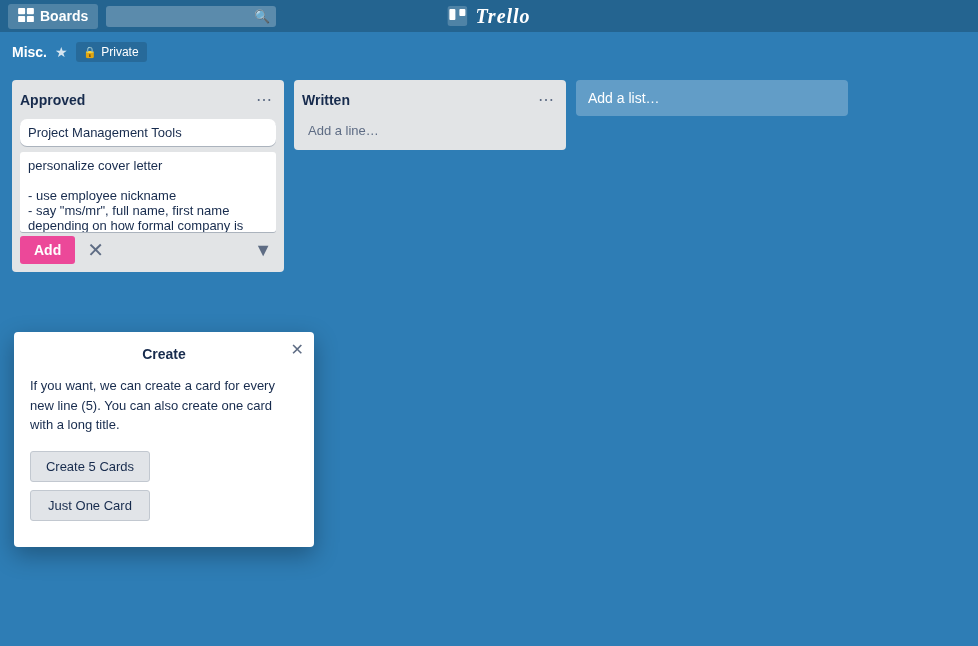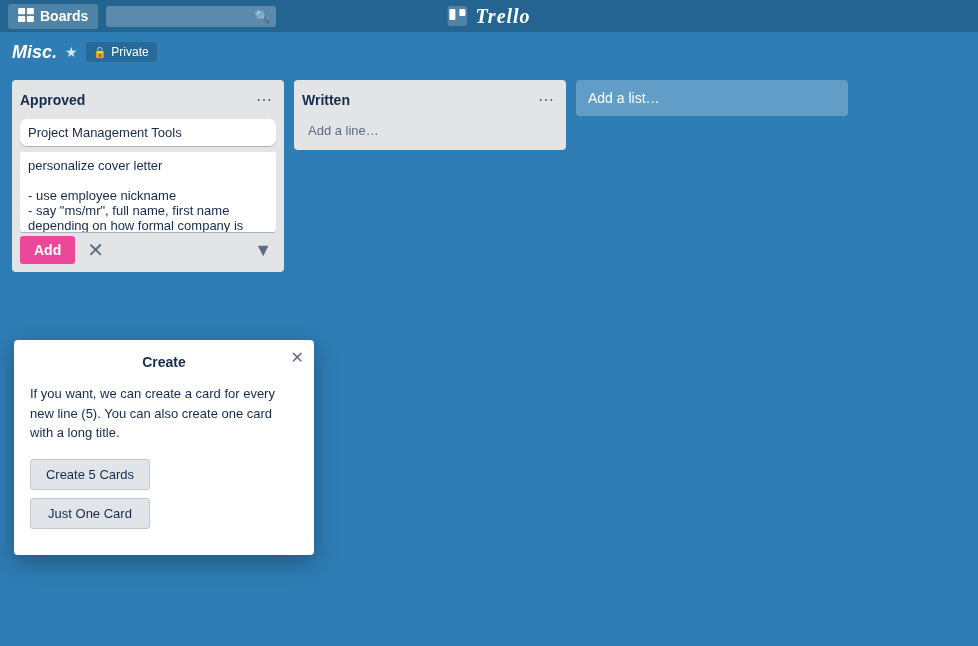--- a/index.html
+++ b/index.html
@@ -82,23 +82,22 @@
     
     .page-header {
       height: 40px;
       display: flex;
       align-items: center;
       padding: 0 12px;
       gap: 8px;
     }
     .board-title {
       color: white;
-      font-size: 18px;
+      font-size: 14px;
       font-weight: 700;
-      font-style: italic;
     }
     .star-icon {
       color: rgba(255,255,255,0.8);
       font-size: 14px;
       cursor: pointer;
     }
     .privacy-badge {
       display: flex;
       align-items: center;
       gap: 4px;
@@ -230,21 +229,21 @@
       padding: 10px 12px;
       color: white;
       font-size: 14px;
       cursor: pointer;
       text-align: left;
     }
 
     
     .create-dialog-overlay {
       position: absolute;
-      top: 340px;
+      top: 332px;
       left: 14px;
       z-index: 100;
     }
     .create-dialog {
       background: white;
       border-radius: 4px;
       width: 300px;
       padding: 14px 16px 18px;
       box-shadow: 0 8px 24px rgba(0,0,0,0.3);
       position: relative;

